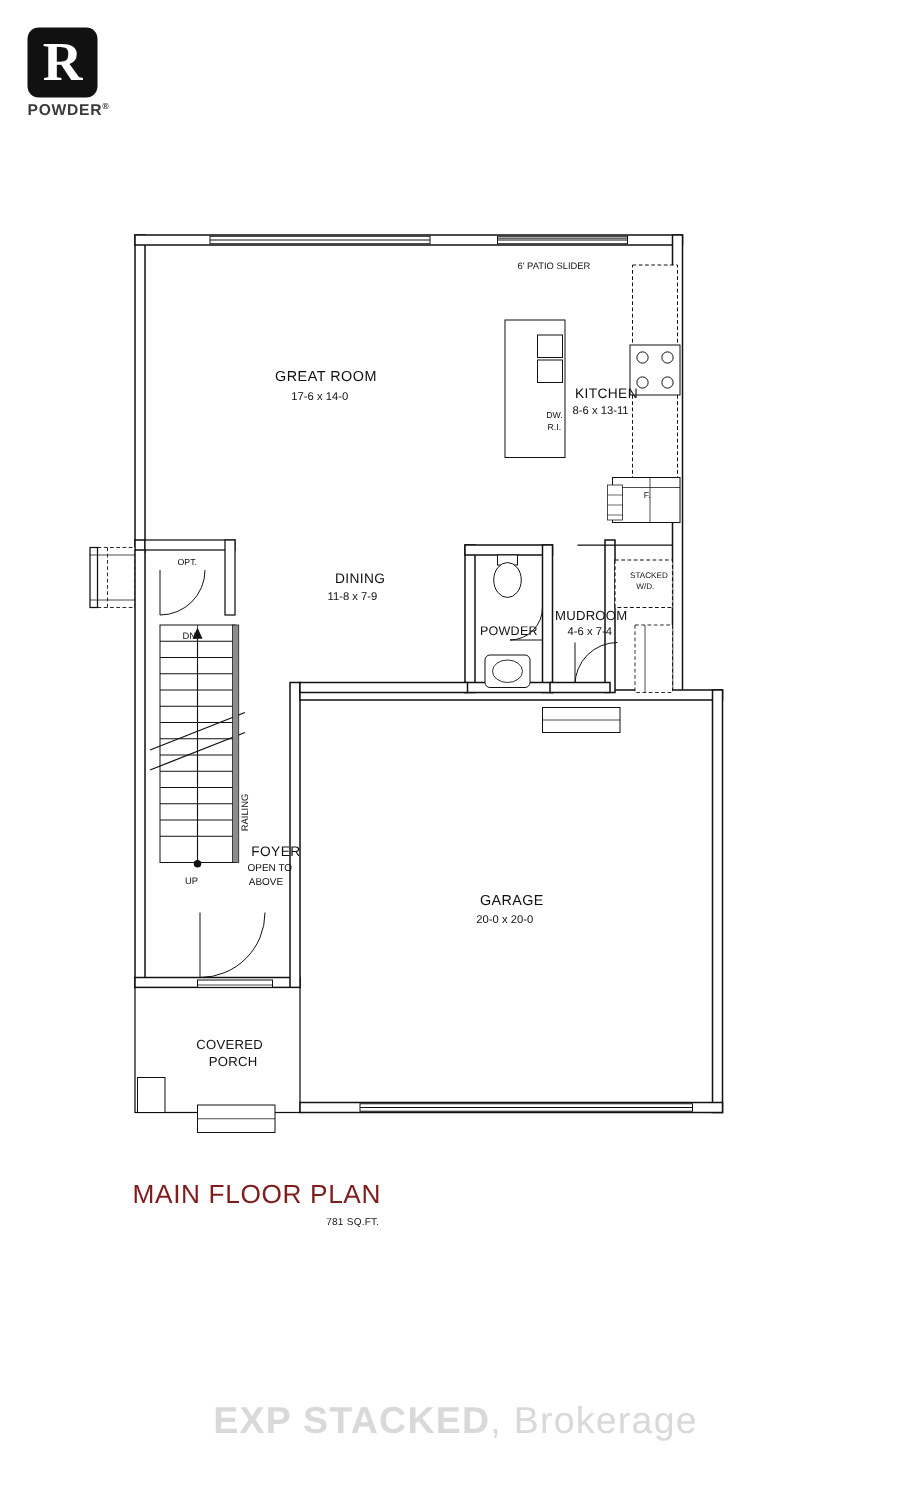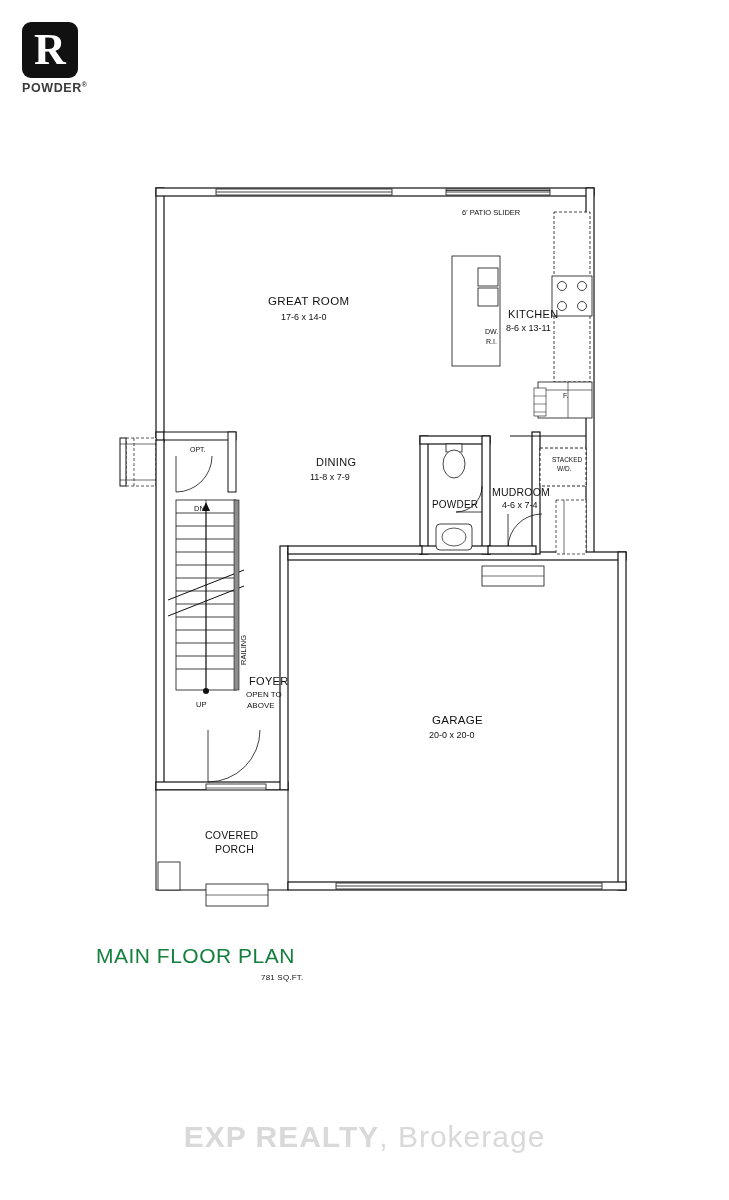--- a/index.html
+++ b/index.html
@@ -53,38 +53,37 @@
     vertical-align: super;
   }
 
   
   #floorplan {
     position: absolute;
     left: 0;
     top: 0;
     width: 651px;
     height: 1200px;
-    padding-left: 48px;
   }
   #floorplan svg { display: block; }
 
   .lbl {
     font-family: "Liberation Sans", sans-serif;
     fill: #111;
   }
 
   
   #plan-title {
     position: absolute;
-    left: 96px;
+    left: 106px;
     top: 944px;
     font-size: 21px;
     letter-spacing: 0.5px;
     font-weight: normal;
-    color: #15803d;
+    color: #7f1d1d;
   }
   #plan-area {
     position: absolute;
     left: 261px;
     top: 973px;
     font-size: 8px;
     color: #111;
     letter-spacing: 0.2px;
   }
 
@@ -306,14 +305,14 @@
     <text x="157" y="839" font-size="10.5" letter-spacing="0.2">COVERED</text>
     <text x="167" y="853" font-size="10.5" letter-spacing="0.2">PORCH</text>
   </g>
 </svg>
 </div>
 
 <div id="plan-title">MAIN FLOOR PLAN</div>
 <div id="plan-area">781 SQ.FT.</div>
 
 <div id="watermark">
-  <span class="brand">EXP REALTY</span><span class="sub">, Brokerage</span>
+  <span class="brand">EXP STACKED</span><span class="sub">, Brokerage</span>
 </div>
 
 </body></html>

